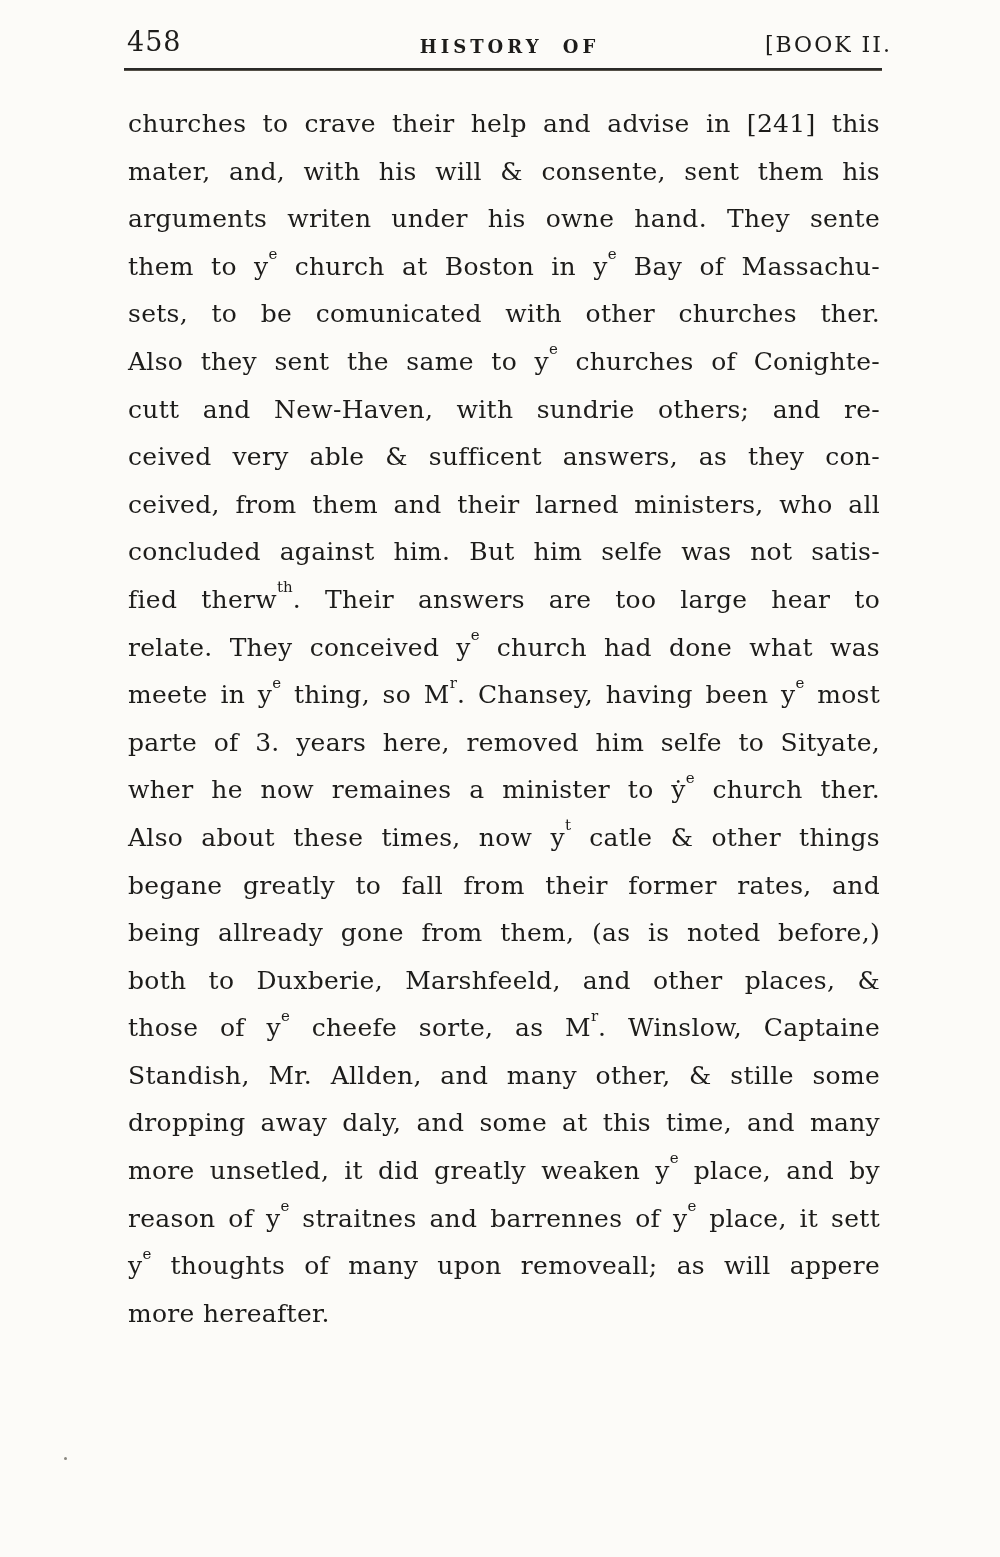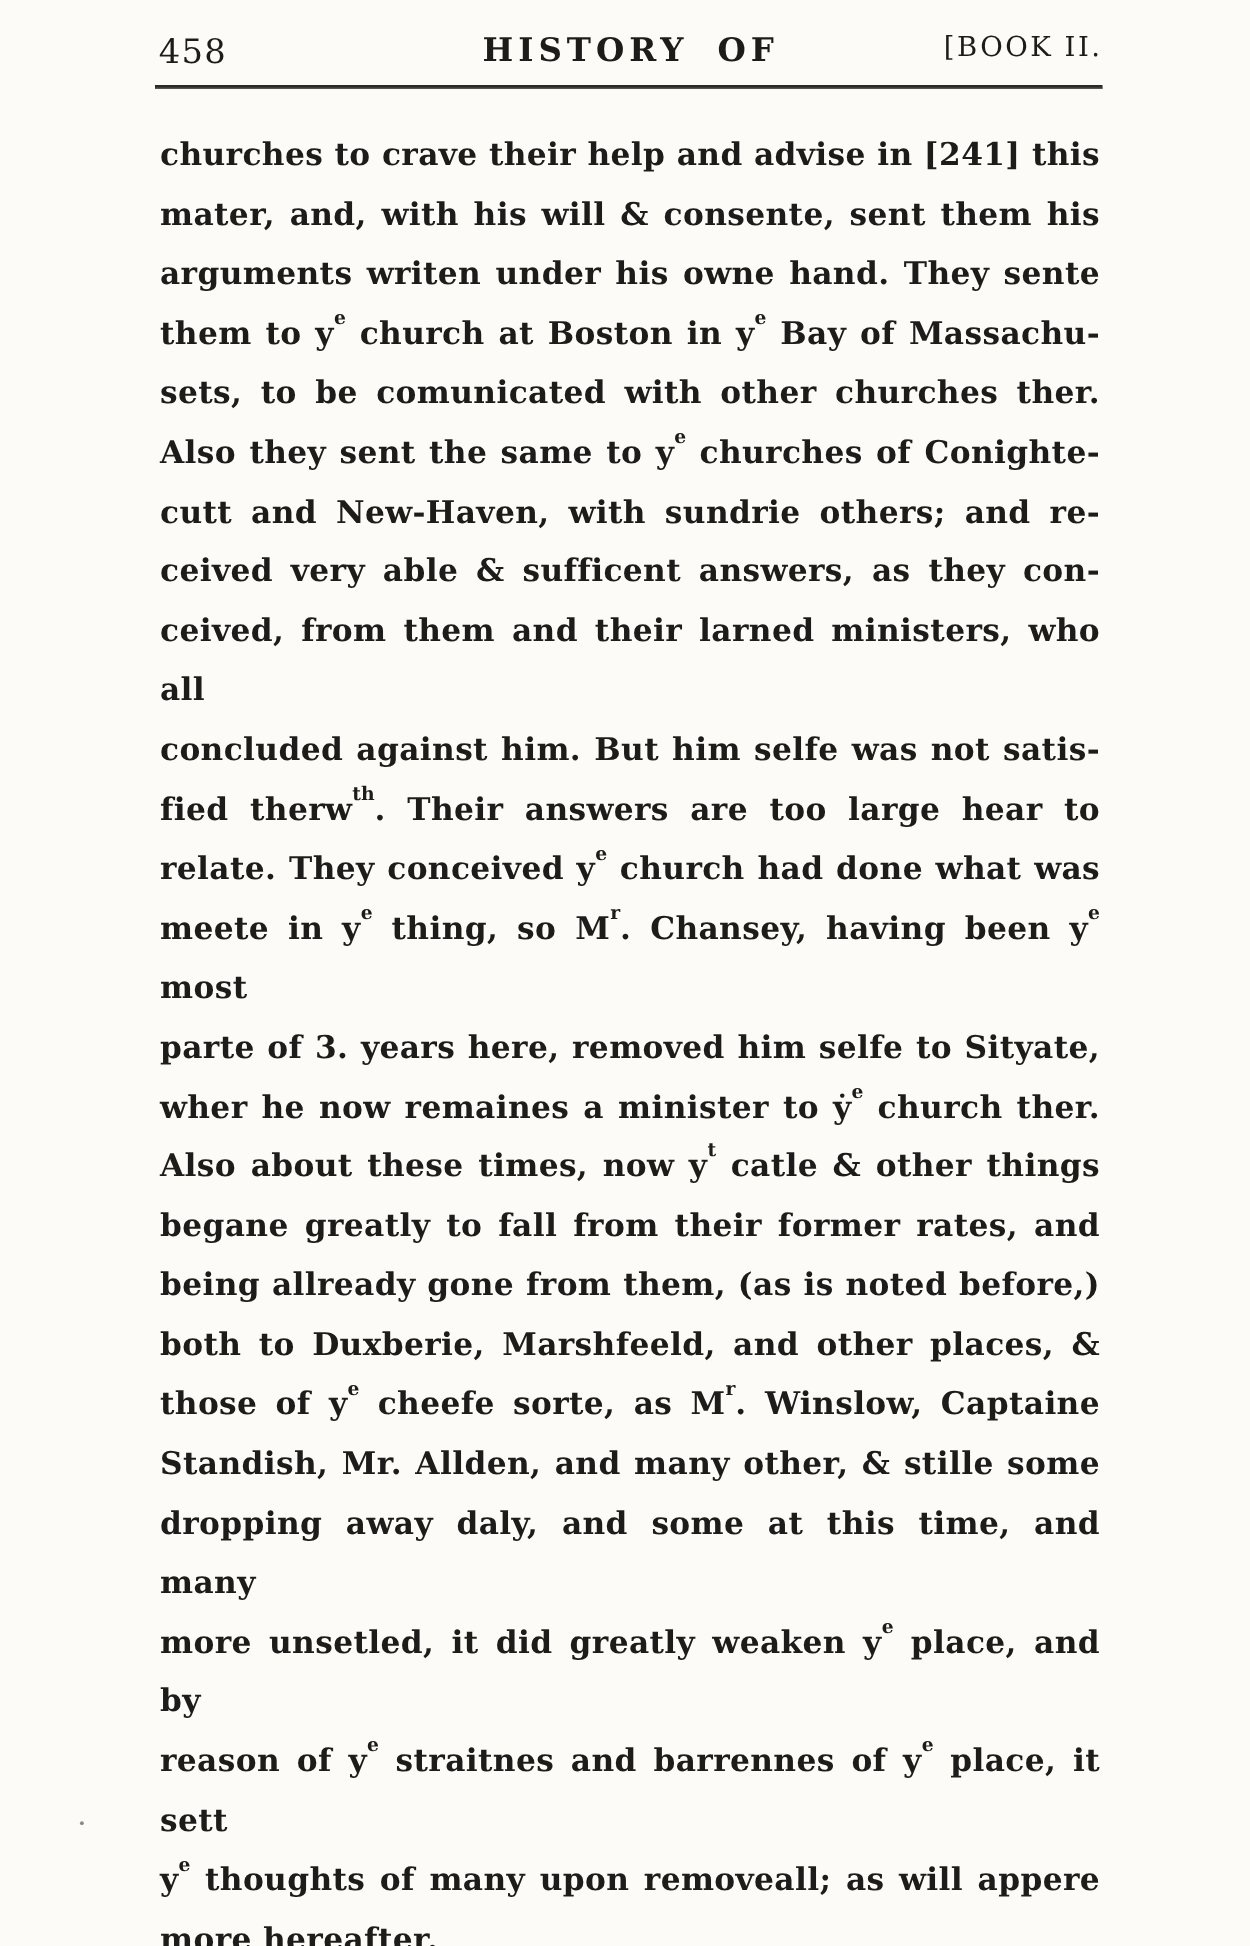--- a/index.html
+++ b/index.html
@@ -11,34 +11,34 @@
     background: #fcfbf8;
     font-family: "DejaVu Serif", serif;
     color: #1d1c1a;
     overflow: hidden;
     box-sizing: border-box;
   }
   .header-row {
     position: absolute;
     top: 26px;
     left: 127px;
-    right: 118px;
+    right: 108px;
     display: flex;
-    align-items: flex-start;
+    align-items: flex-end;
   }
   .page-number {
     flex: 1;
     text-align: left;
     font-size: 27px;
     letter-spacing: 1px;
   }
   .running-title {
     flex: 1.4;
     text-align: center;
-    font-size: 26px;
+    font-size: 18px;
     font-weight: bold;
     letter-spacing: 4px;
     word-spacing: 10px;
     white-space: nowrap;
   }
   .book-label {
     flex: 1;
     text-align: right;
     font-size: 22px;
     font-weight: normal;
@@ -60,21 +60,20 @@
     left: 128px;
     width: 752px;
     font-size: 25px;
     line-height: 47.6px;
   }
   .line {
     text-align: justify;
     text-align-last: justify;
     letter-spacing: 0.3px;
     white-space: normal;
-    font-weight: bold;
   }
   .line.last {
     text-align-last: left;
   }
   .line sup {
     font-size: 0.6em;
     line-height: 0;
     position: relative;
     top: -0.42em;
     letter-spacing: 0;

